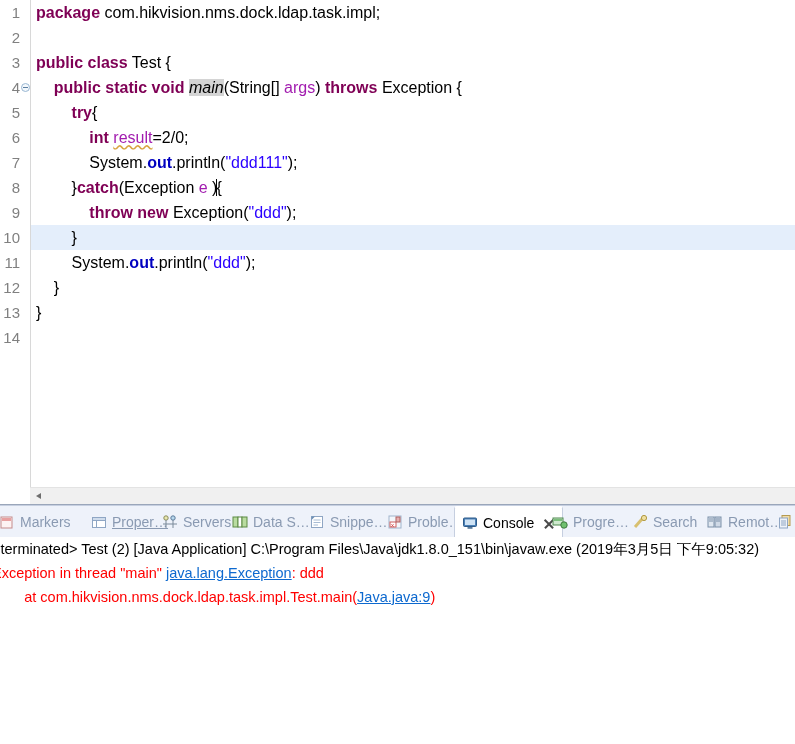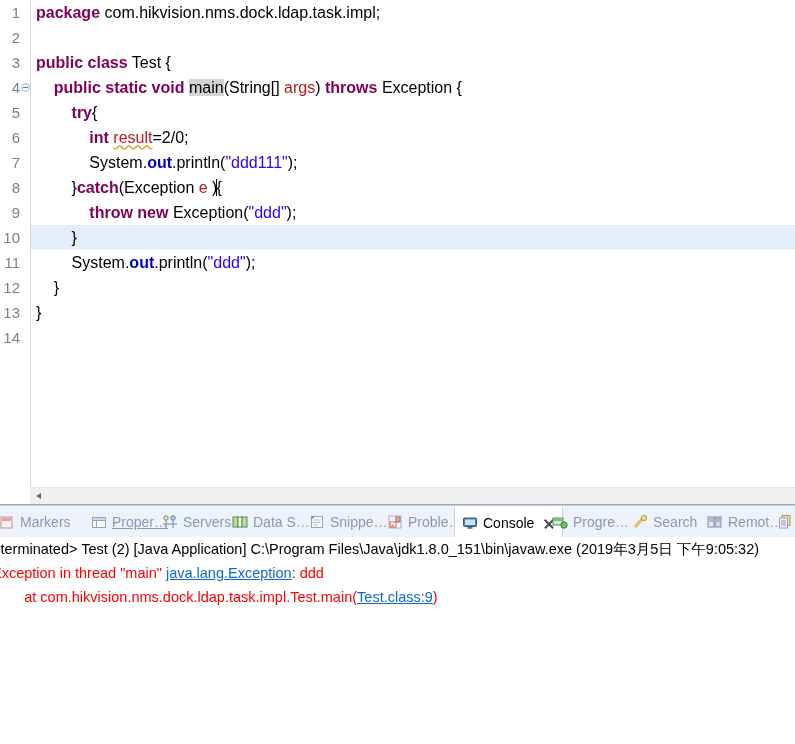--- a/index.html
+++ b/index.html
@@ -83,22 +83,22 @@
     color: #000000;
     padding-left: 5px;
     box-sizing: border-box;
   }
   .cline.hl {
     background: #e4eefb;
   }
   .kw   { color: #7f0055; font-weight: bold; }
   .str  { color: #2a00ff; }
   .fld  { color: #0000c0; font-weight: bold; }
-  .prm  { color: #b91c1c; }
-  .sel  { background: #d4d4d4; }
+  .prm  { color: #a21caf; }
+  .sel  { background: #d4d4d4; font-style: italic; }
   .warn {
     text-decoration: underline wavy #d9a441;
     text-decoration-skip-ink: none;
   }
   .caret {
     display: inline-block;
     width: 0;
     border-left: 1px solid #000;
     height: 17px;
     vertical-align: -3px;
@@ -365,14 +365,14 @@
         <line x1="3" y1="7" x2="8" y2="7" stroke="#8fa6c4"></line>
         <line x1="3" y1="9" x2="8" y2="9" stroke="#8fa6c4"></line>
         <line x1="3" y1="11" x2="8" y2="11" stroke="#8fa6c4"></line>
       </svg></div>
   </div>
 
 <div id="console">
   <div id="console-head"></div>
 <div class="coutline" style="left: -8px; top: 0px;">&lt;terminated&gt; Test (2) [Java Application] C:\Program Files\Java\jdk1.8.0_151\bin\javaw.exe (2019年3月5日 下午9:05:32)</div>
     <div class="coutline" style="left: -8px; top: 24px;"><span class="err">Exception in thread "main" </span><span class="link">java.lang.Exception</span><span class="err">: ddd</span></div>
-    <div class="coutline" style="left: -8px; top: 48px;"><span class="err">	at com.hikvision.nms.dock.ldap.task.impl.Test.main(</span><span class="link">Test.class:9</span><span class="err">)</span></div>
+    <div class="coutline" style="left: -8px; top: 48px;"><span class="err">	at com.hikvision.nms.dock.ldap.task.impl.Test.main(</span><span class="link">Java.java:9</span><span class="err">)</span></div>
   </div>
 
 </body></html>

